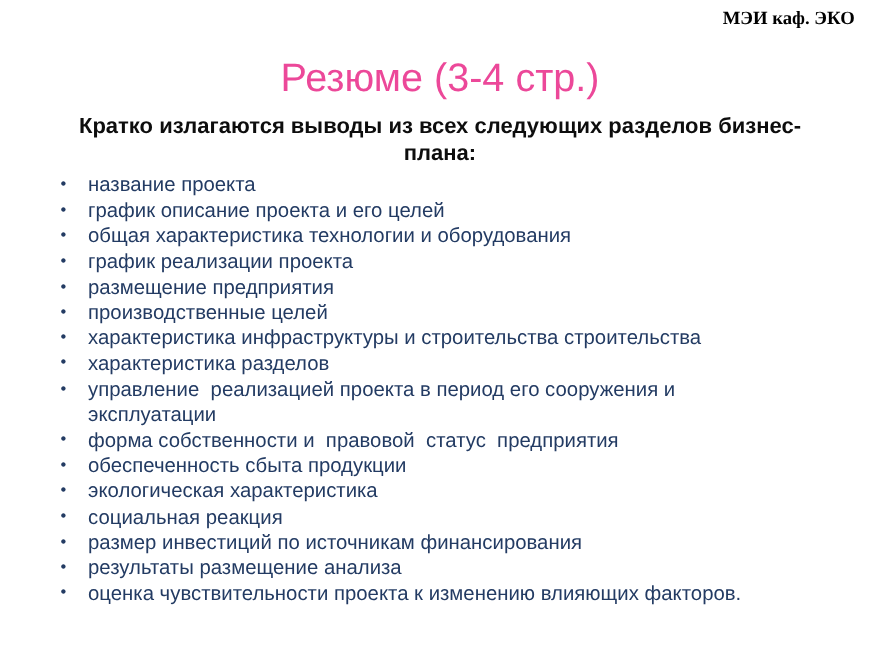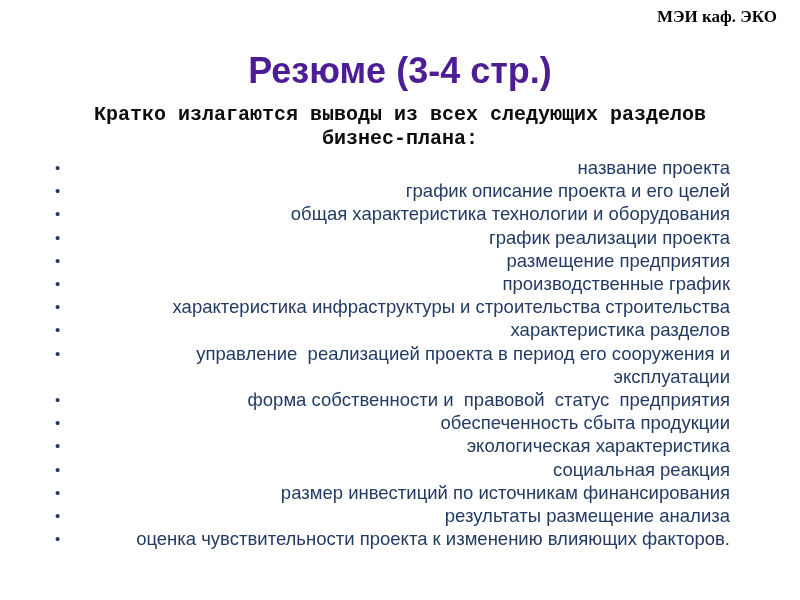--- a/index.html
+++ b/index.html
@@ -24,37 +24,36 @@
     color: #000000;
     text-align: right;
   }
   .slide-title {
     position: absolute;
     top: 26px;
     left: 0;
     width: 100%;
     text-align: center;
     font-size: 36px;
-    font-weight: bold;
-    color: #4c1d95;
+    font-weight: normal;
+    color: #ec4899;
   }
   .content {
     position: absolute;
     top: 103px;
     left: 55px;
     width: 690px;
   }
   .heading {
     font-size: 20px;
     font-weight: bold;
     color: #0d0d0d;
     text-align: center;
     line-height: 24px;
     margin: 0;
-    font-family: Liberation Mono, monospace;
   }
   ul.bullet-list {
     list-style: none;
     margin: 5px 0 0 0;
     padding: 0;
     width: 675px;
   }
   ul.bullet-list li {
     display: flex;
     font-size: 18.5px;
@@ -62,21 +61,20 @@
     color: #233b63;
   }
   .bullet-marker {
     flex: 0 0 25px;
     width: 25px;
     font-size: 15px;
   }
   .li-text {
     flex: 1;
     white-space: pre-wrap;
-    text-align: right;
   }
 </style>
 </head>
 <body>
 
 <div class="corner-label">МЭИ каф. ЭКО</div>
 
 <h1 class="slide-title">Резюме (3-4 стр.)</h1>
 
 <div class="content">
@@ -99,21 +97,21 @@
     <li>
       <span class="bullet-marker">•</span>
       <span class="li-text">график реализации проекта</span>
     </li>
     <li>
       <span class="bullet-marker">•</span>
       <span class="li-text">размещение предприятия</span>
     </li>
     <li>
       <span class="bullet-marker">•</span>
-      <span class="li-text">производственные график</span>
+      <span class="li-text">производственные целей</span>
     </li>
     <li>
       <span class="bullet-marker">•</span>
       <span class="li-text">характеристика инфраструктуры и строительства строительства</span>
     </li>
     <li>
       <span class="bullet-marker">•</span>
       <span class="li-text">характеристика разделов</span>
     </li>
     <li>

